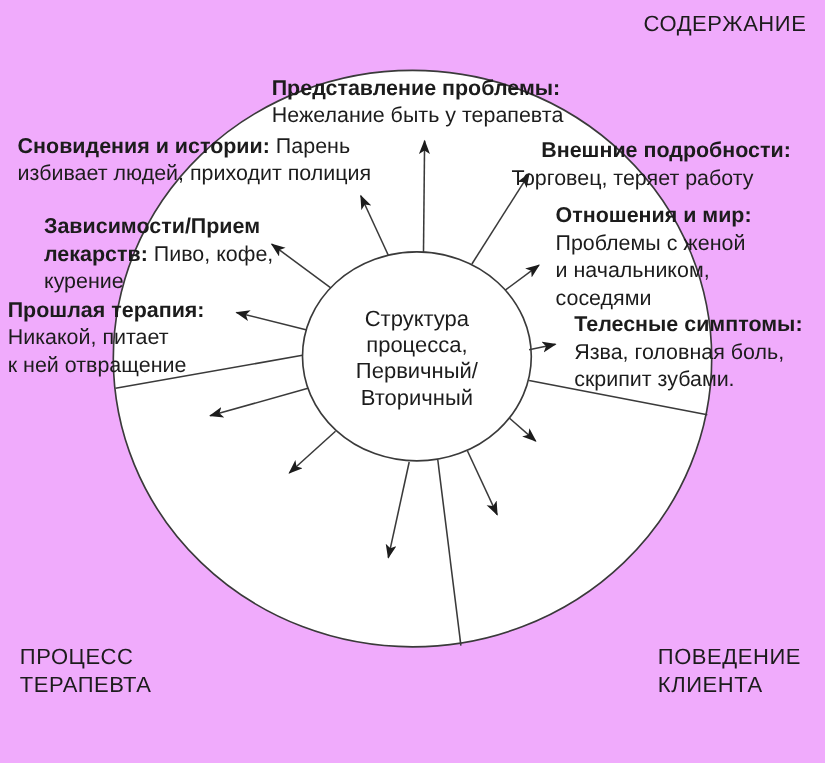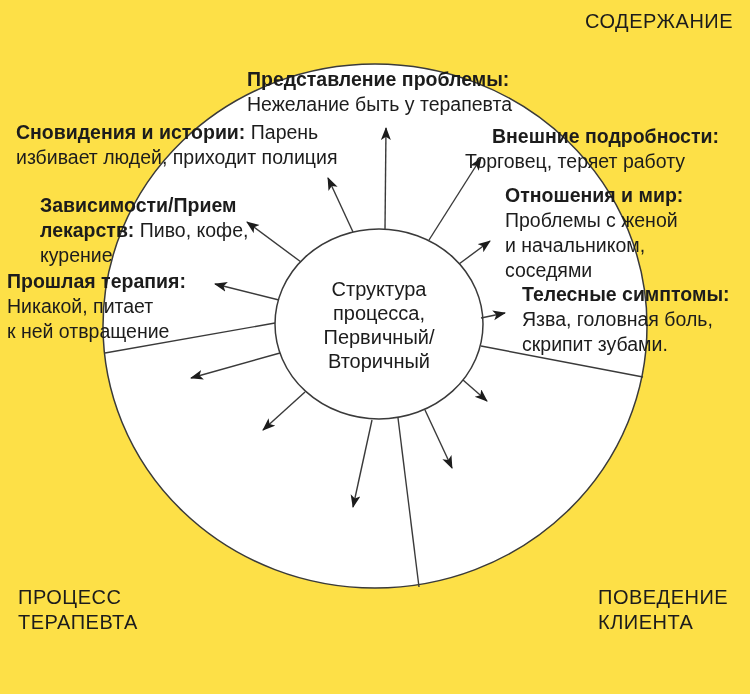--- a/index.html
+++ b/index.html
@@ -1,16 +1,16 @@
 <!DOCTYPE html>
 <html><head>
 <meta charset="utf-8">
 <style>
   html,body{margin:0;padding:0;background:#ffffff;}
-  .stage{width:750px;height:694px;position:relative;background:#fde047;}
+  .stage{width:750px;height:694px;position:relative;background:#f0abfc;}
   svg{display:block;}
   .lbl{font-family:"Liberation Sans","DejaVu Sans",sans-serif;font-size:19.5px;fill:#1c1c1c;}
   .b{font-weight:bold;}
   .caps{font-family:"Liberation Sans","DejaVu Sans",sans-serif;font-size:20px;letter-spacing:0.5px;fill:#1c1c1c;}
   .ctr{font-family:"Liberation Sans","DejaVu Sans",sans-serif;font-size:20px;fill:#1c1c1c;text-anchor:middle;}
   .ring{fill:#ffffff;stroke:#3a3a3a;stroke-width:1.5;}
   .ln{stroke:#3a3a3a;stroke-width:1.4;fill:none;}
 </style>
 </head>
 <body>

